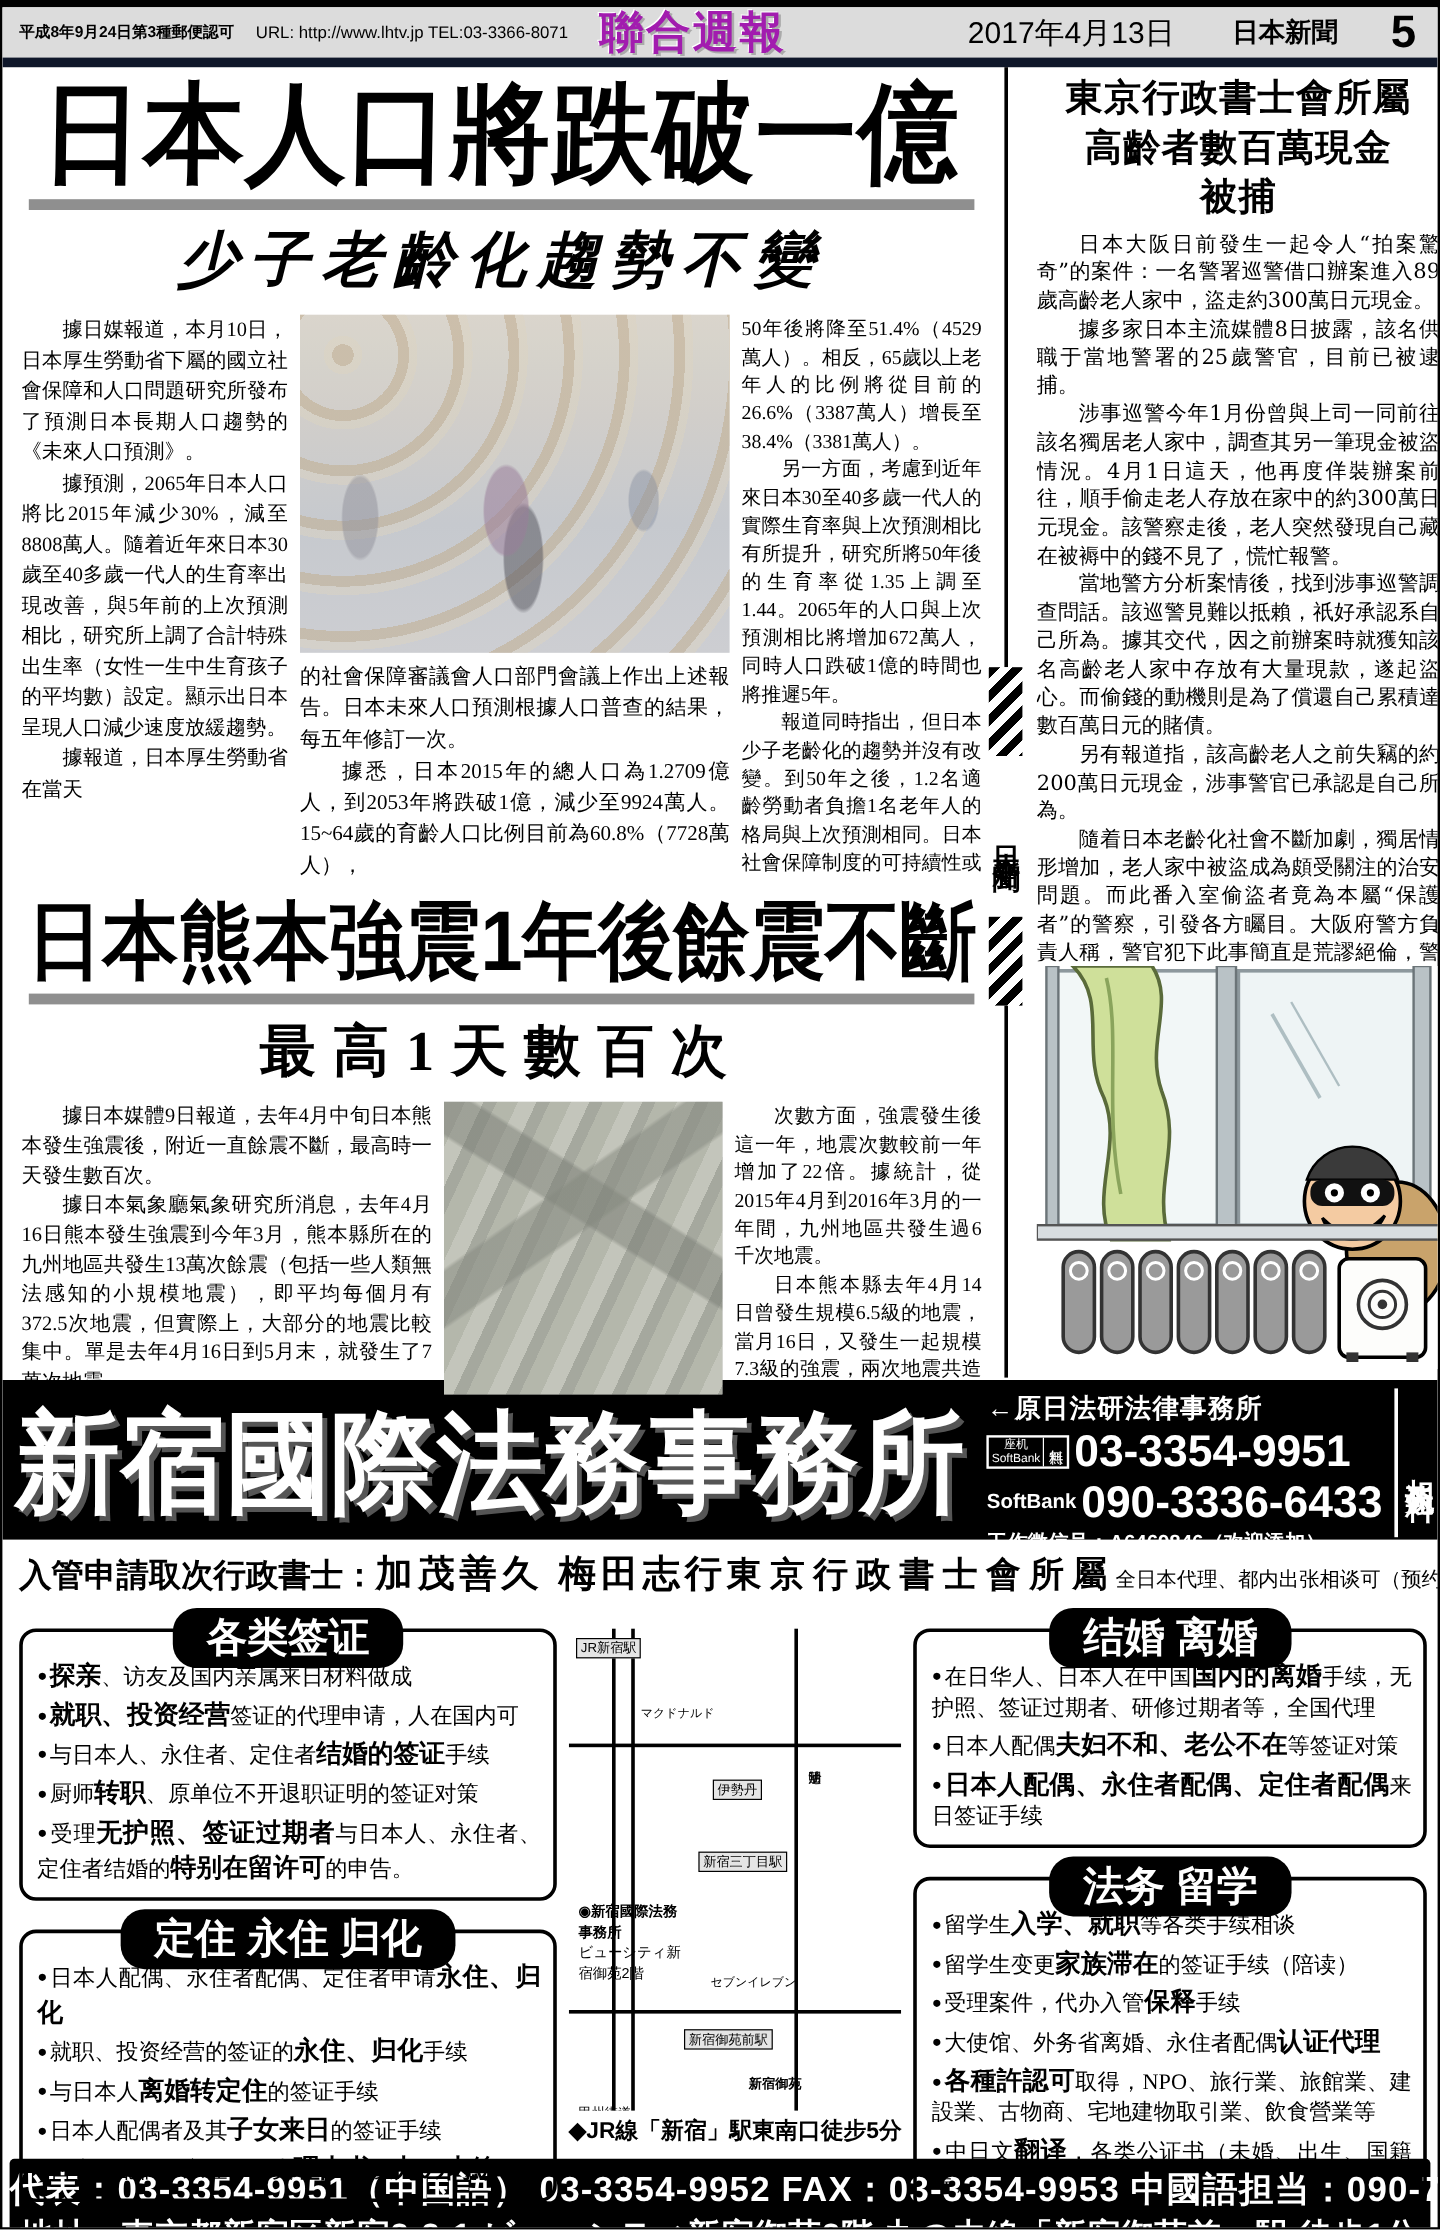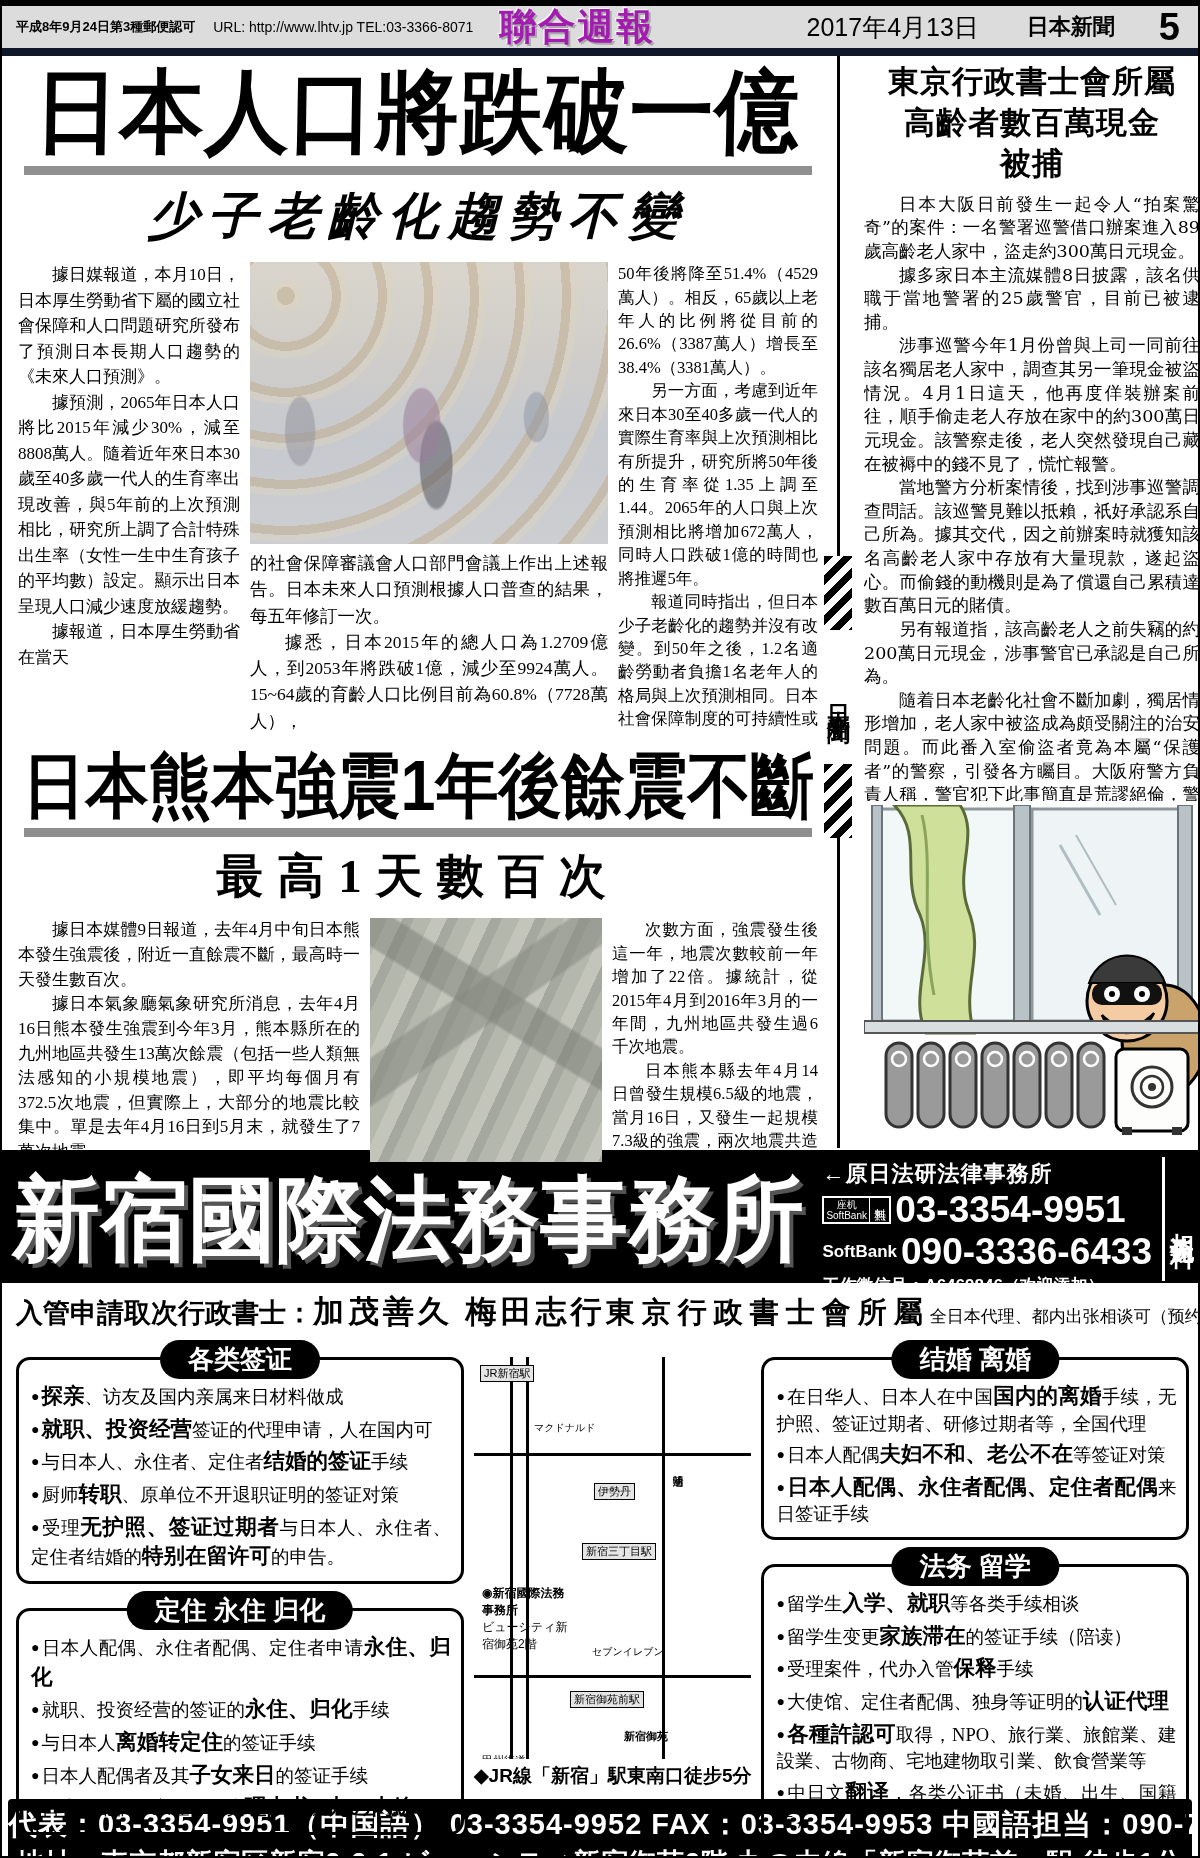--- a/index.html
+++ b/index.html
@@ -136,21 +136,21 @@
   .agent-note { font-size:17px; }
 
   .ad-grid { display:flex; padding:20px 14px 6px 14px; gap:10px; height:462px; }
   .ad-col { display:flex; flex-direction:column; gap:24px; }
   .ad-col.left { flex:0 0 448px; }
   .ad-col.right { flex:0 0 428px; }
   .ad-box { border:3px solid #000; border-radius:14px; position:relative; padding:22px 10px 6px 12px; flex:1; }
   .ad-pill {
     position:absolute; top:-20px; left:50%; transform:translateX(-50%);
     background:#000; color:#fff; border-radius:20px; padding:2px 28px;
-    font-size:26px; font-weight:900; font-family:"Liberation Sans",sans-serif; white-space:nowrap;
+    font-size:34px; font-weight:900; font-family:"Liberation Sans",sans-serif; white-space:nowrap;
   }
   .ad-box ul { list-style:none; }
   .ad-box li { font-size:18.5px; line-height:1.38; margin-bottom:3px; text-align:justify; }
   .ad-box li::before { content:"●"; font-size:14px; margin-right:2px; position:relative; top:-2px; }
   .ad-box li b { font-size:21.5px; font-family:"Liberation Sans",sans-serif; font-weight:900; }
 
   .ad-map { flex:1; display:flex; flex-direction:column; }
   .map-area { position:relative; flex:1; background:#fff; overflow:hidden; }
   .road { position:absolute; background:#000; }
   .map-label { position:absolute; font-size:11px; font-family:"Liberation Sans",sans-serif; white-space:nowrap; }
@@ -396,21 +396,21 @@
             <li><span>日本人配偶</span><b>夫妇不和、老公不在</b><span></span><b></b><span>等签证对策</span></li>
             <li><span></span><b>日本人配偶、永住者配偶、定住者配偶</b><span></span><b></b><span>来日签证手续</span></li>
           </ul>
         </div>
         <div class="ad-box">
           <div class="ad-pill">法务 留学</div>
           <ul>
             <li><span>留学生</span><b>入学、就职</b><span></span><b></b><span>等各类手续相谈</span></li>
             <li><span>留学生变更</span><b>家族滞在</b><span></span><b></b><span>的签证手续（陪读）</span></li>
             <li><span>受理案件，代办入管</span><b>保释</b><span></span><b></b><span>手续</span></li>
-            <li><span>大使馆、定住者配偶、独身等证明的</span><b>认证代理</b><span></span><b></b><span></span></li>
+            <li><span>大使馆、外务省离婚、永住者配偶</span><b>认证代理</b><span></span><b></b><span></span></li>
             <li><span></span><b>各種許認可</b><span></span><b></b><span>取得，NPO、旅行業、旅館業、建設業、古物商、宅地建物取引業、飲食營業等</span></li>
             <li><span>中日文</span><b>翻译</b><span></span><b></b><span>，各类公证书（未婚、出生、国籍等）</span></li>
           </ul>
         </div>
       </div>
     </div>
 
     <div class="ad-footer">
       <div class="ad-f1">代表：03-3354-9951（中国語）  03-3354-9952  FAX：03-3354-9953  中國語担当：090-7638-6790</div>
       <div class="ad-f2">地址：東京都新宿区新宿2-2-1  ビューシティ新宿御苑2階  丸の内線「新宿御苑前」駅  徒歩1分</div>

